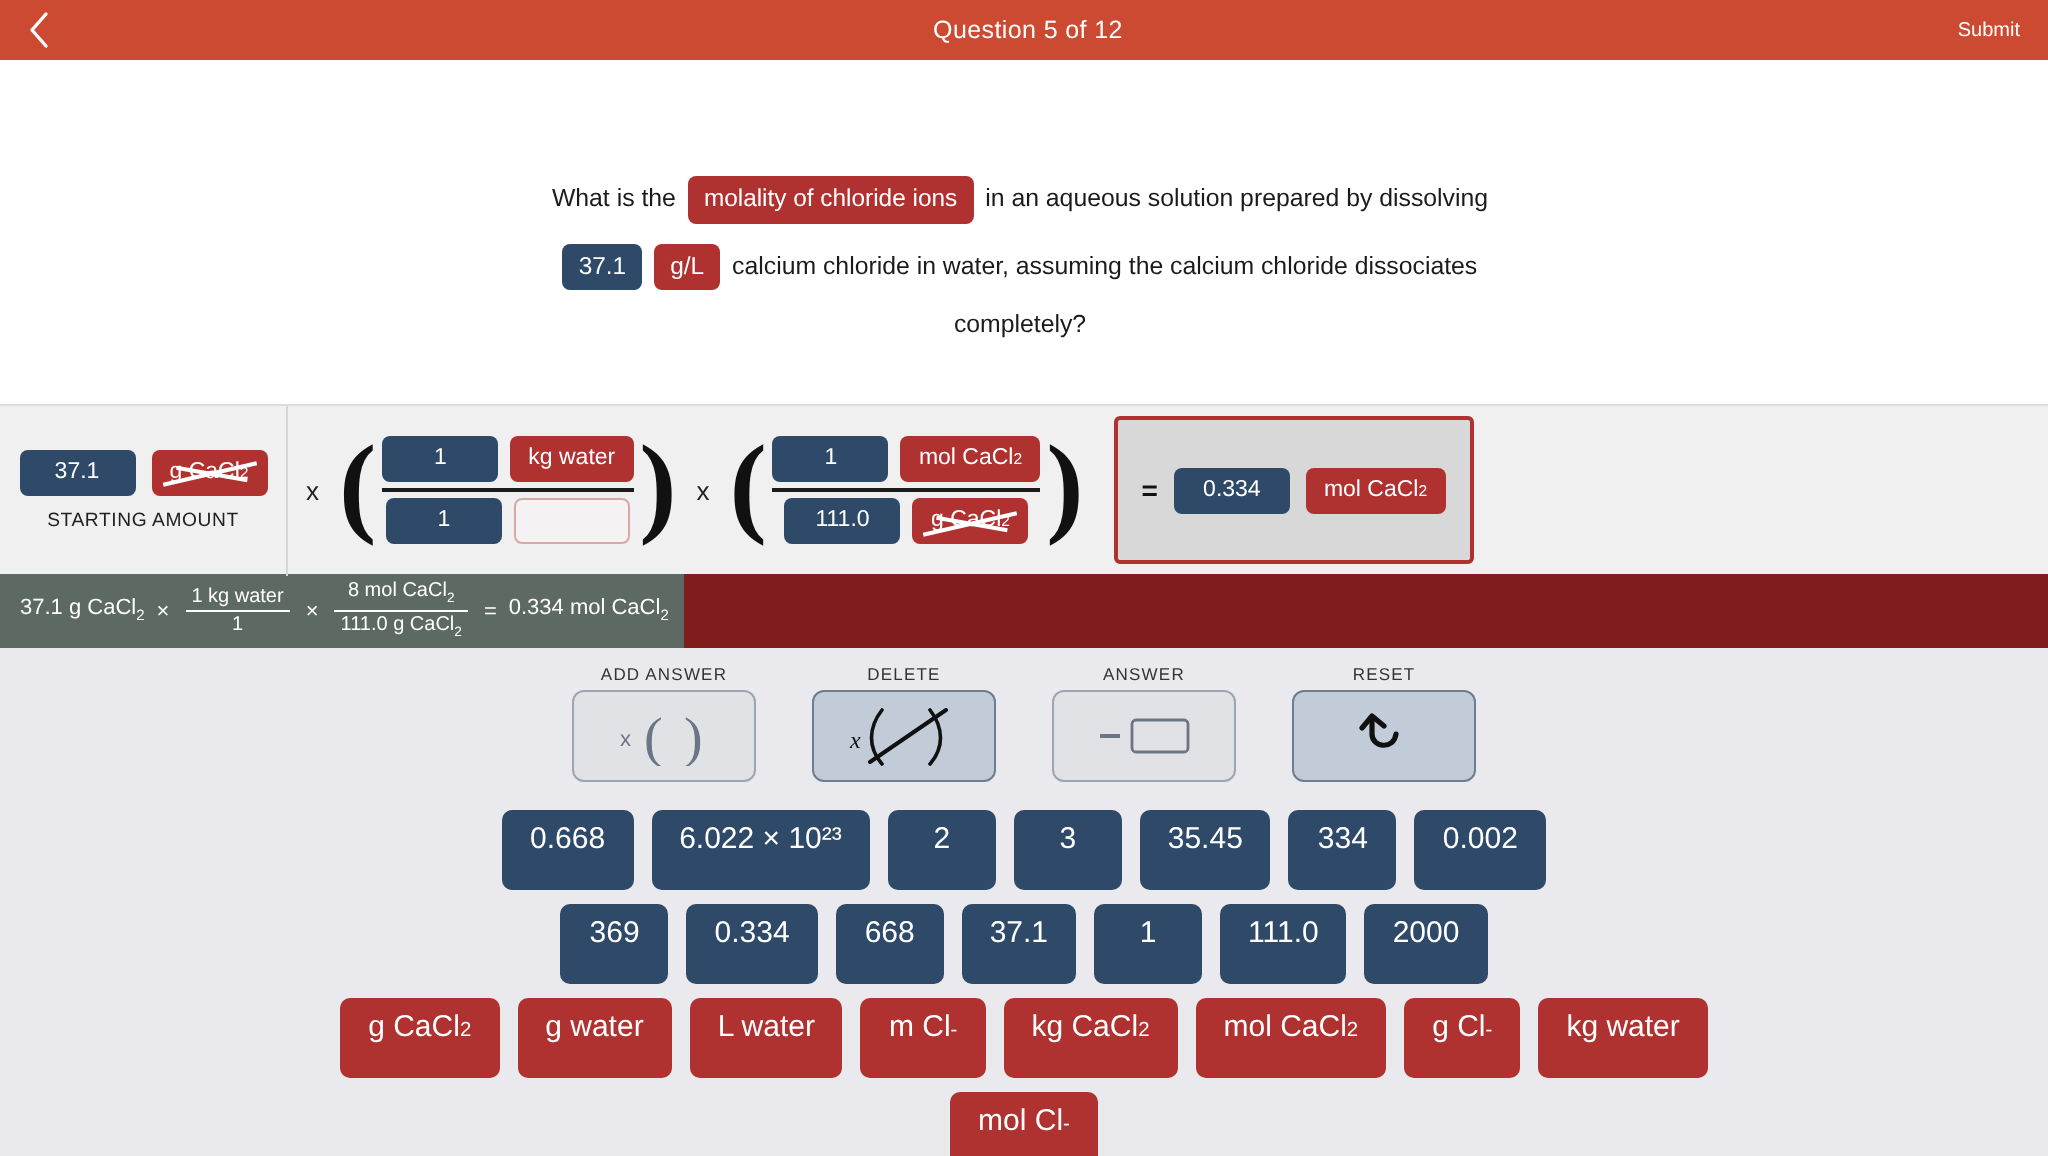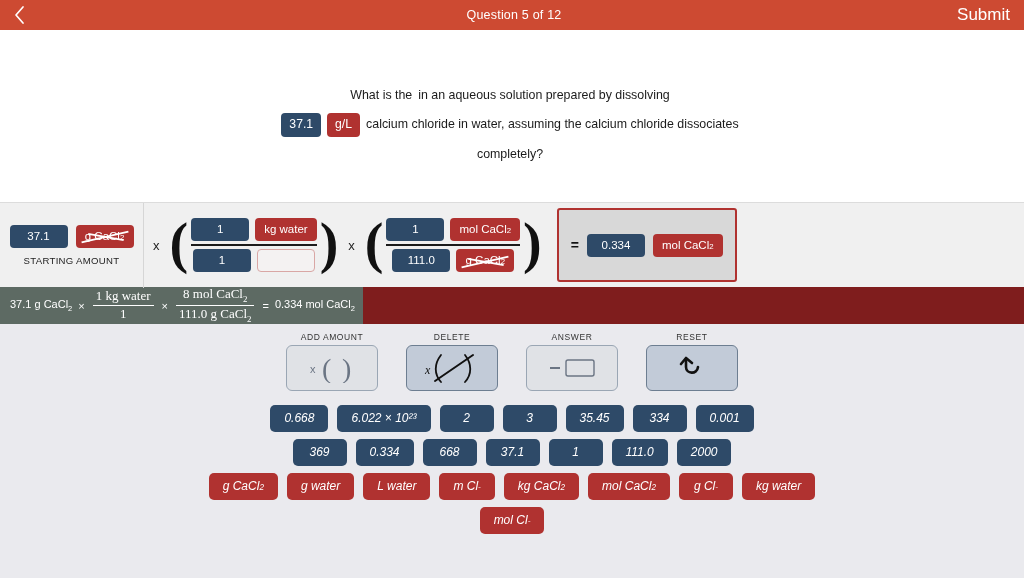--- a/index.html
+++ b/index.html
@@ -25,21 +25,21 @@
   }
   .back-btn svg { display:block; }
   .header-title {
     position: absolute; left: 4px; right: 0;
     text-align: center;
     font-size: 12.5px;
     letter-spacing: .2px;
   }
   .submit-btn {
     position: absolute; right: 14px;
-    font-size: 17px;
+    font-size: 10px;
     cursor: pointer;
   }
 
   
   .question-area {
     padding: 58px 4px 0 0;
     background: #fff;
     height: 172px;
   }
   .q-lines { width: 100%; }
@@ -171,21 +171,21 @@
     background: #5d6a63;
     height: 37px;
     padding-right: 8px;
   }
   .eq-inner sub { font-size: .68em; }
   .eq-frac {
     display: inline-flex; flex-direction: column; align-items: center;
     line-height: 1.15;
     padding: 0 2px;
   }
-  .eq-frac .num, .eq-frac .den { padding: 0 3px; font-size: 13px; font-family: Liberation Serif, serif; }
+  .eq-frac .num, .eq-frac .den { padding: 0 3px; font-size: 10px; }
   .eq-frac .bar { height: 1px; background: #fff; width: 100%; margin: 1px 0; }
 
   
   .lower {
     background: #eaeaee;
     height: 100%;
     position: relative;
   }
   .tools {
     display: flex; justify-content: center; gap: 28px;
@@ -208,28 +208,27 @@
   .tool-btn svg { display: block; }
 
   
   .palette { padding-top: 14px; }
   .pal-row {
     display: flex; justify-content: center; gap: 9px;
     margin-bottom: 7px;
   }
   .pal-tile {
     border-radius: 5px; color: #fff;
-    font-size: 12px;
-    padding: 6px 14px 7px;
+    font-size: 15px;
+    padding: 6px 14px 17px;
     min-width: 54px;
     text-align: center;
     cursor: pointer;
     display: inline-flex; align-items: baseline; justify-content: center;
     white-space: nowrap;
-    font-style: italic;
   }
   .pal-tile.navy { background: #2e4a68; }
   .pal-tile.red  { background: #b03230; }
   .pal-tile sub { font-size: .68em; line-height: 0; }
   .pal-tile sup { font-size: .68em; line-height: 0; }
 </style>
 </head>
 <body>
 
 <div class="header">
@@ -241,20 +240,21 @@
     </span>
   </div>
   <div class="header-title">Question 5 of 12</div>
   <div class="submit-btn">Submit</div>
 </div>
 
 <div class="question-area">
   <div class="q-lines">
     <div class="q-line">
       <span>What is the</span>
+      <span class="chip red">molality of chloride ions</span>
       <span>in an aqueous solution prepared by dissolving</span>
     </div>
     <div class="q-line">
       <span class="chip navy">37.1</span>
       <span class="chip red">g/L</span>
       <span>calcium chloride in water, assuming the calcium chloride dissociates</span>
     </div>
     <div class="q-line last">
       <span>completely?</span>
     </div>
@@ -344,21 +344,21 @@
     <span>=</span>
     <span><span>0.334 mol CaCl</span><sub>2</sub></span>
   </div>
 </div>
 
 <div class="lower">
 
   <div class="tools">
 
     <div class="tool">
-      <div class="tool-label">ADD AMOUNT</div>
+      <div class="tool-label">ADD ANSWER</div>
       <div class="tool-btn">
         <span>
           <svg width="60" height="30" viewBox="0 0 60 30">
             <text x="8" y="20" font-family="Liberation Sans, sans-serif" font-size="11" fill="#6b7584">x</text>
             <text x="20" y="25" font-family="Liberation Serif, serif" font-size="28" fill="#6b7584">(</text>
             <text x="40" y="25" font-family="Liberation Serif, serif" font-size="28" fill="#6b7584">)</text>
           </svg>
         </span>
       </div>
     </div>
@@ -403,21 +403,21 @@
   </div>
 
   <div class="palette">
     <div class="pal-row">
       <span class="pal-tile navy">0.668</span>
       <span class="pal-tile navy">6.022 × 10²³</span>
       <span class="pal-tile navy">2</span>
       <span class="pal-tile navy">3</span>
       <span class="pal-tile navy">35.45</span>
       <span class="pal-tile navy">334</span>
-      <span class="pal-tile navy">0.001</span>
+      <span class="pal-tile navy">0.002</span>
     </div>
     <div class="pal-row">
       <span class="pal-tile navy">369</span>
       <span class="pal-tile navy">0.334</span>
       <span class="pal-tile navy">668</span>
       <span class="pal-tile navy">37.1</span>
       <span class="pal-tile navy">1</span>
       <span class="pal-tile navy">111.0</span>
       <span class="pal-tile navy">2000</span>
     </div>

